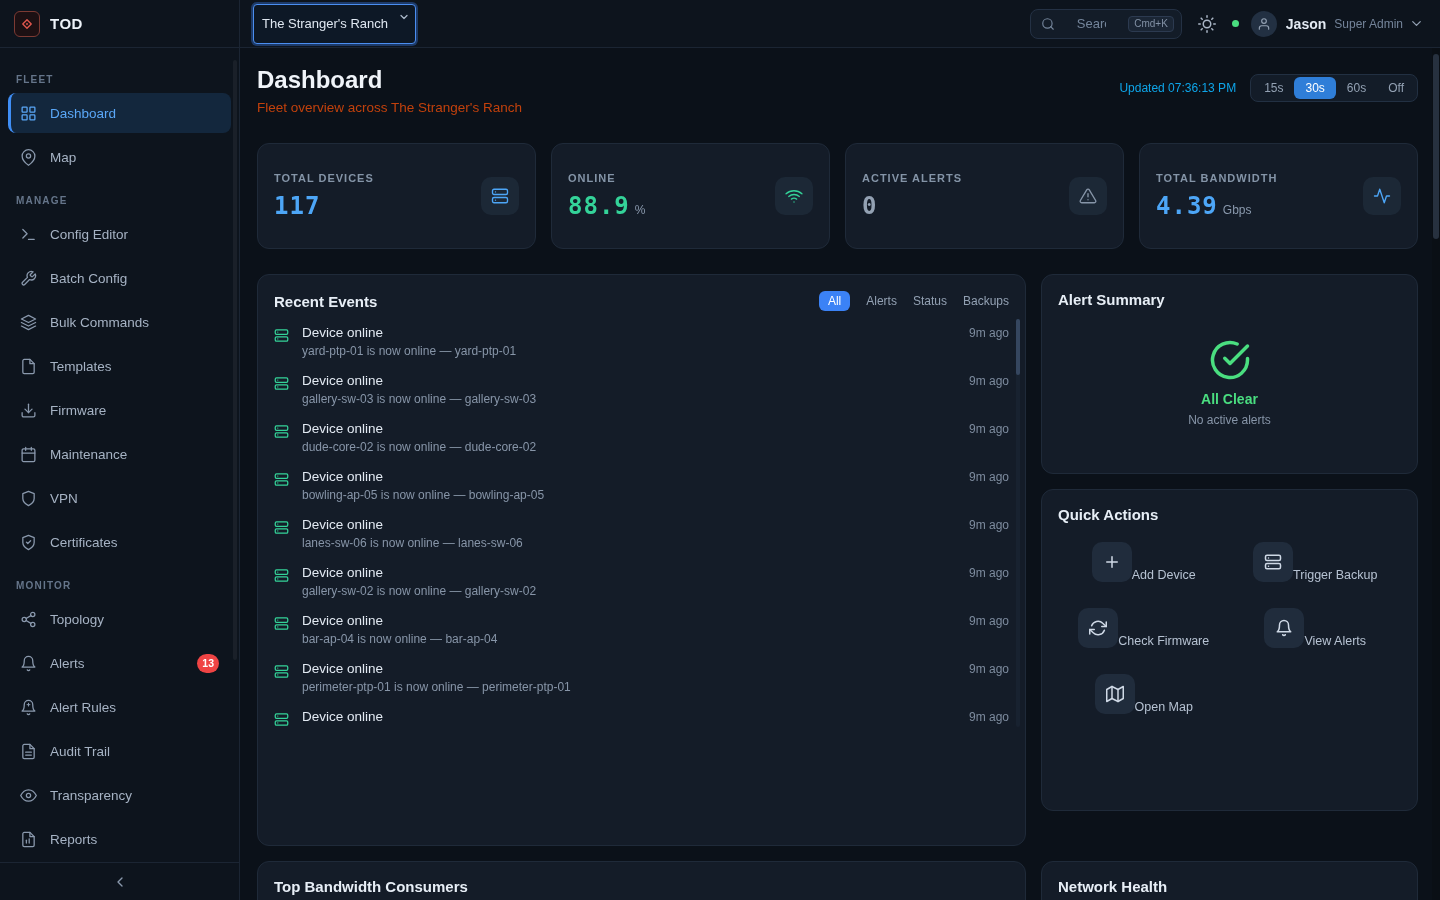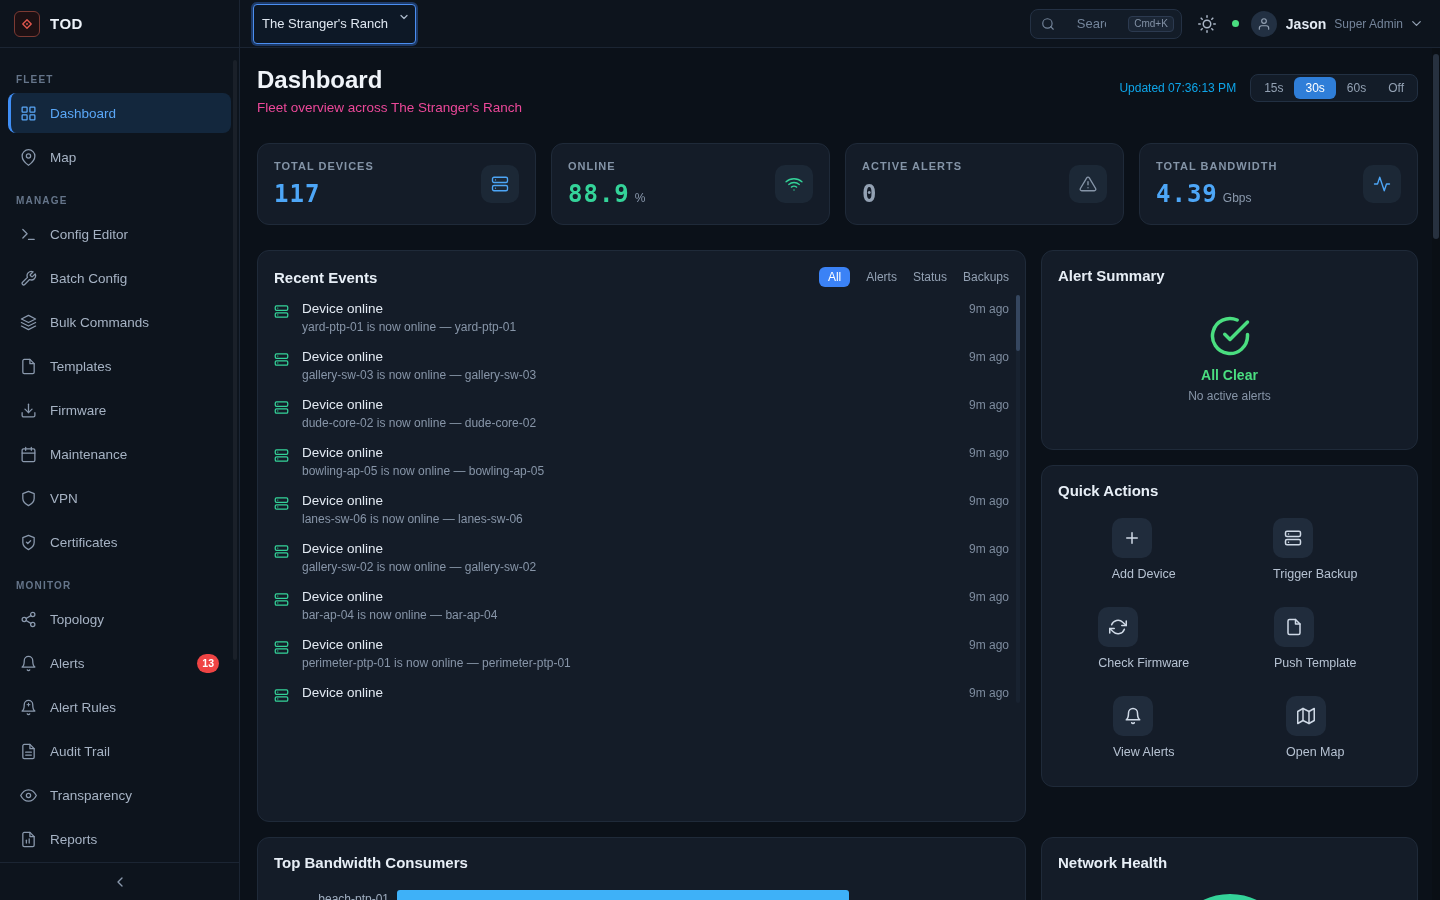--- a/index.html
+++ b/index.html
@@ -56,30 +56,30 @@
   .collapse-btn { position:absolute; left:0; right:0; bottom:0; height:38px; border-top:1px solid #1b2533;
     display:flex; align-items:center; justify-content:center; color:#8a99ad; cursor:pointer; }
   .side-thumb { position:absolute; right:2px; top:12px; width:4px; height:600px;
     background:rgba(255,255,255,0.055); border-radius:2px; }
 
   
   .content { grid-row:2; grid-column:2; background:#0b1119; padding:18px 22px 0 17px;
     overflow:hidden; position:relative; }
   .page-head { display:flex; justify-content:space-between; align-items:flex-start; }
   .page-title { font-size:24px; font-weight:700; color:#f0f4f9; }
-  .page-subtitle { font-size:13.5px; color:#ec4899; margin-top:6px; }
+  .page-subtitle { font-size:13.5px; color:#c2410c; margin-top:6px; }
   .head-right { display:flex; align-items:center; gap:14px; margin-top:8px; }
   .updated { font-size:12px; color:#0ea5e9; }
   .segmented { display:flex; align-items:center; background:#131c28; border:1px solid #223042;
     border-radius:8px; padding:2px; }
   .seg-item { font-size:12px; color:#93a1b3; padding:4px 11px; border-radius:6px; cursor:pointer; }
   .seg-item.active { background:#2f7ed8; color:#fff; }
 
   .stats-row { display:grid; grid-template-columns:repeat(4,1fr); gap:15px; margin-top:28px; }
-  .stat-card { background:#141c28; border:1px solid #1f2a39; border-radius:12px; height:82px;
+  .stat-card { background:#141c28; border:1px solid #1f2a39; border-radius:12px; height:106px;
     padding:14px 16px; display:flex; justify-content:space-between; align-items:center; }
   .stat-label { font-size:11px; letter-spacing:1px; color:#8494a7; font-weight:700; }
   .stat-value-row { margin-top:8px; display:flex; align-items:baseline; }
   .stat-value { font-family:"DejaVu Sans Mono", monospace; font-size:24px; font-weight:700; letter-spacing:1px; }
   .stat-value.blue { color:#4da6f7; }
   .stat-value.green { color:#34d399; }
   .stat-value.gray { color:#93a1b3; }
   .stat-unit { font-size:12px; color:#8a99ad; margin-left:5px; }
   .stat-chip { width:38px; height:38px; border-radius:10px; background:#1c2836; display:flex;
     align-items:center; justify-content:center; }
@@ -106,21 +106,21 @@
 
   .right-stack { display:flex; flex-direction:column; gap:15px; }
   .alert-panel { height:200px; display:flex; flex-direction:column; }
   .alert-center { flex:1; display:flex; flex-direction:column; align-items:center; justify-content:center; }
   .alert-check { color:#4ade80; display:flex; }
   .alert-status { font-size:14px; font-weight:600; color:#4ade80; margin-top:10px; }
   .alert-detail { font-size:12px; color:#8795a8; margin-top:6px; }
 
   .qa-panel { height:322px; }
   .qa-grid { display:grid; grid-template-columns:1fr 1fr; row-gap:26px; margin-top:18px; justify-items:center; }
-  .qa-item { display:flex; flex-direction:column; align-items:flex-start; cursor:pointer; }
+  .qa-item { display:flex; flex-direction:row; align-items:flex-end; cursor:pointer; }
   .qa-chip { width:40px; height:40px; border-radius:10px; background:#202c3c; display:flex;
     align-items:center; justify-content:center; color:#cfd9e6; }
   .qa-label { font-size:12.5px; color:#b6c2d2; margin-top:9px; }
 
   .bw-panel { height:240px; }
   .bw-rows { margin-top:18px; }
   .bw-row { display:flex; align-items:center; margin-bottom:8px; height:18px; }
   .bw-label { width:115px; text-align:right; margin-right:8px; font-size:12px; color:#9fadbf; flex:none; }
   .bw-bar { height:18px; border-radius:3px; background:#3eb1f8; }
 
@@ -667,29 +667,20 @@
                     <polyline points="23 4 23 10 17 10"></polyline>
                     <polyline points="1 20 1 14 7 14"></polyline>
                     <path d="M3.51 9a9 9 0 0 1 14.85-3.36L23 10M1 14l4.64 4.36A9 9 0 0 0 20.49 15"></path>
                   </svg>
                 </span>
               <span class="qa-label">Check Firmware</span>
             </div>
             <div class="qa-item">
               <span class="qa-chip">
                   <svg width="18" height="18" viewBox="0 0 24 24" fill="none" stroke="currentColor" stroke-width="2" stroke-linecap="round" stroke-linejoin="round">
-                    <path d="M14 2H6a2 2 0 0 0-2 2v16a2 2 0 0 0 2 2h12a2 2 0 0 0 2-2V8z"></path>
-                    <polyline points="14 2 14 8 20 8"></polyline>
-                  </svg>
-                </span>
-              <span class="qa-label">Push Template</span>
-            </div>
-            <div class="qa-item">
-              <span class="qa-chip">
-                  <svg width="18" height="18" viewBox="0 0 24 24" fill="none" stroke="currentColor" stroke-width="2" stroke-linecap="round" stroke-linejoin="round">
                     <path d="M18 8A6 6 0 0 0 6 8c0 7-3 9-3 9h18s-3-2-3-9"></path>
                     <path d="M13.73 21a2 2 0 0 1-3.46 0"></path>
                   </svg>
                 </span>
               <span class="qa-label">View Alerts</span>
             </div>
             <div class="qa-item">
               <span class="qa-chip">
                   <svg width="18" height="18" viewBox="0 0 24 24" fill="none" stroke="currentColor" stroke-width="2" stroke-linecap="round" stroke-linejoin="round">
                     <polygon points="1 6 1 22 8 18 16 22 23 18 23 2 16 6 8 2 1 6"></polygon>

